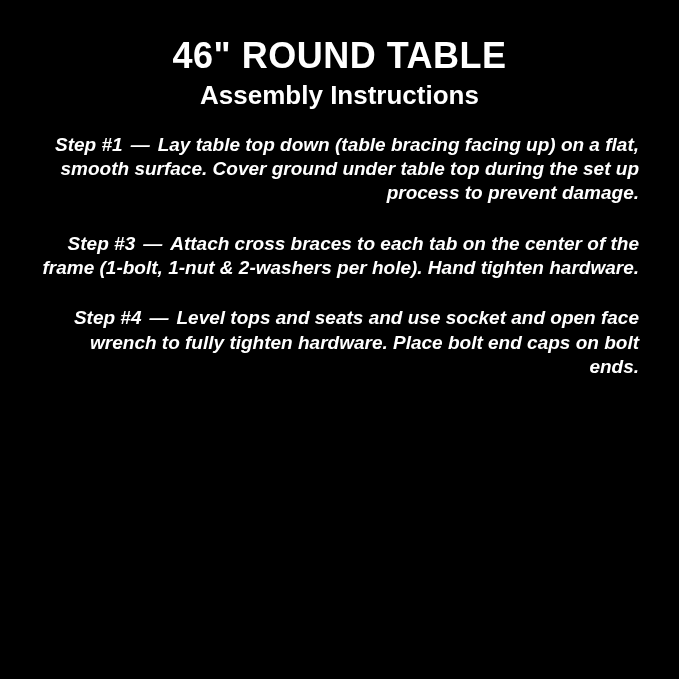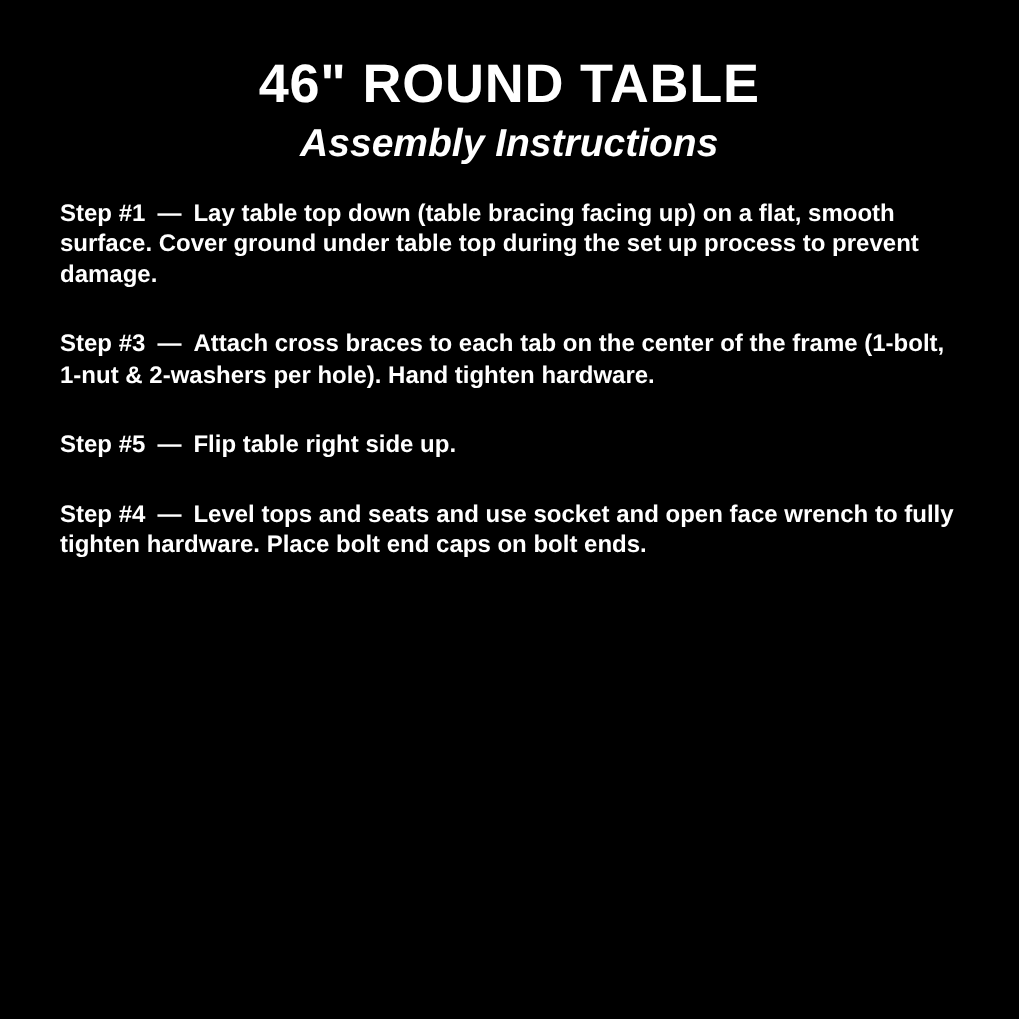--- a/index.html
+++ b/index.html
@@ -25,30 +25,30 @@
   .title {
     font-size: 36px;
     line-height: 1.1;
     letter-spacing: 0.5px;
     margin: 0;
   }
   .subtitle {
     font-size: 26px;
     line-height: 1.2;
     margin: 4px 0 0 0;
-    font-style: italic;
   }
   .steps {
     padding: 22px 40px 0 40px;
   }
   .step {
-    font-size: 16px;
+    font-size: 19px;
     line-height: 1.28;
     margin: 0 0 26px 0;
-    text-align: left;
+    text-align: right;
+    font-style: italic;
   }
   .step .dash {
     margin: 0 8px;
   }
 </style>
 </head>
 <body>
 
 <div class="page">
   <div class="header">
@@ -56,17 +56,16 @@
     <h2 class="subtitle">Assembly Instructions</h2>
   </div>
 
   <div class="steps">
     <p class="step"><span>Step #1</span><span class="dash">—</span><span>Lay table top down (table bracing facing up) on a flat, smooth surface. Cover ground under table top during the set up process to prevent damage.</span></p>
 
 
 
     <p class="step"><span>Step #3</span><span class="dash">—</span><span>Attach cross braces to each tab on the center of the frame (1-bolt, 1-nut &amp; 2-washers per hole). Hand tighten hardware.</span></p>
 
-    <p class="step"><span>Step #5</span><span class="dash">—</span><span>Flip table right side up.</span></p>
 
     <p class="step"><span>Step #4</span><span class="dash">—</span><span>Level tops and seats and use socket and open face wrench to fully tighten hardware. Place bolt end caps on bolt ends.</span></p>
   </div>
 </div>
 
 </body></html>

